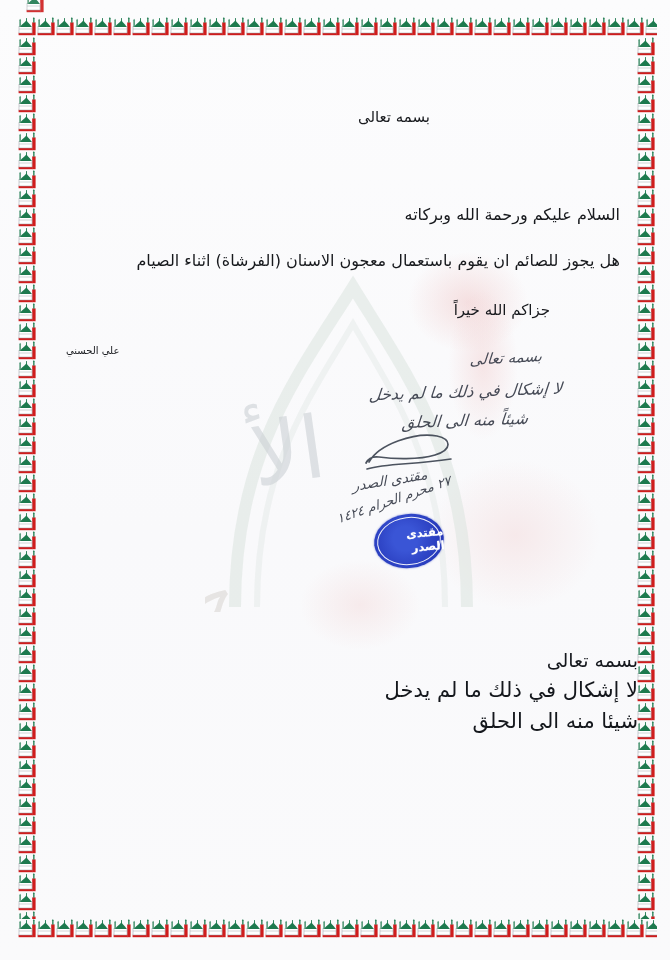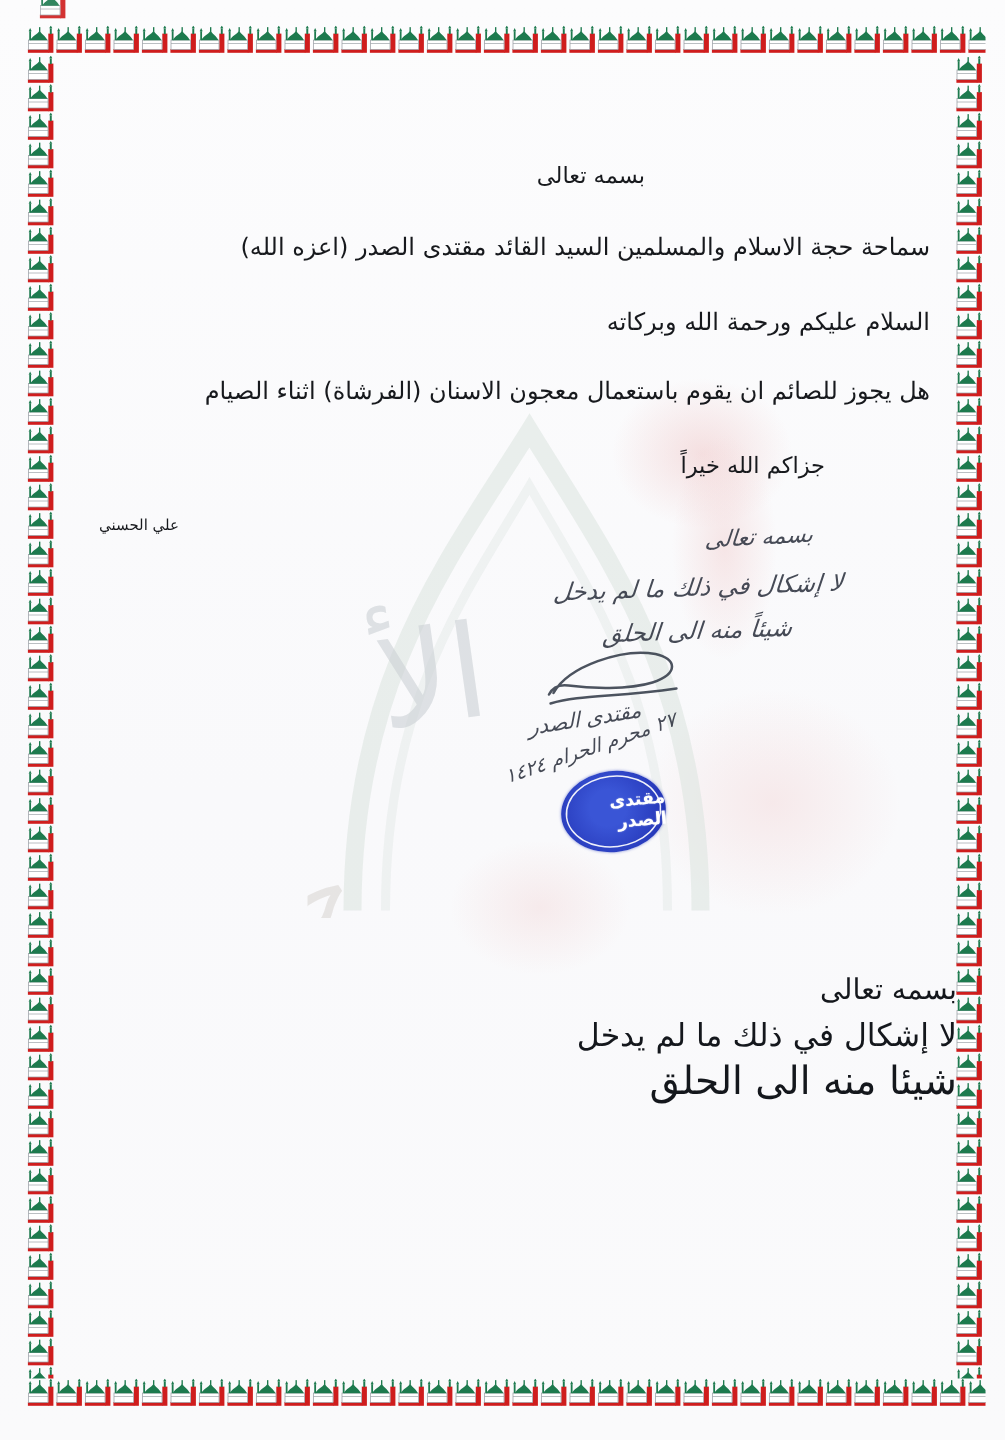--- a/index.html
+++ b/index.html
@@ -69,42 +69,41 @@
   }
   .stamp span{
     direction:rtl;color:#ffffff;font-weight:bold;font-size:11.5px;letter-spacing:-.5px;
     transform:rotate(2deg);text-shadow:0 0 1px rgba(255,255,255,.6);
   }
   
   .typed{position:absolute;right:32px;top:645px;width:300px;z-index:5;direction:rtl;
          text-align:right;color:#14171c;}
   .typed .l1{font-size:19px;line-height:30px;}
   .typed .l2{font-size:21px;line-height:31px;}
-  .typed .l3{font-size:26px;line-height:31px;}
+  .typed .l3{font-size:21px;line-height:31px;}
 </style>
 </head>
 <body>
 
 <div class="page">
 
   <div class="blob blob1 wm"></div>
   <div class="blob blob2 wm"></div>
   <div class="blob blob3 wm"></div>
   <div class="blob blob4 wm"></div>
 
   <svg class="wm wm-arch" width="290" height="350" viewBox="0 0 290 350">
     <path d="M30 345 C30 190 95 110 148 25 C200 110 262 190 262 345" fill="none" stroke="#dbe3df" stroke-width="12" opacity="0.55"></path>
     <path d="M52 345 C52 205 105 135 148 62 C190 135 240 205 240 345" fill="none" stroke="#e4eae7" stroke-width="6" opacity="0.5"></path>
     <text x="120" y="210" font-size="86" fill="#ccd1d5" opacity="0.6" transform="rotate(-8 150 190)" style="direction:rtl">الأ</text>
     <text x="10" y="300" font-size="62" fill="#d8d4d0" opacity="0.55" transform="rotate(-34 90 280)" style="direction:rtl">جامعه</text>
   </svg>
 
 
   <div class="txt t-bismillah">بسمه تعالى</div>
-  <div class="txt t-addressee">سماحة حجة الاسلام والمسلمين السيد القائد مقتدى الصدر (اعزه الله)</div>
   <div class="txt t-question">هل يجوز للصائم ان يقوم باستعمال معجون الاسنان (الفرشاة) اثناء الصيام</div>
   <div class="txt t-greeting">السلام عليكم ورحمة الله وبركاته</div>
   <div class="txt t-closing">جزاكم الله خيراً</div>
   <div class="txt t-sender">علي الحسني</div>
 
   <div class="hw hw-bism">بسمه تعالى</div>
   <div class="hw hw-l1">لا إشكال في ذلك ما لم يدخل</div>
   <div class="hw hw-l2">شيئاً منه الى الحلق</div>
 
   <svg class="sig" width="92" height="48" viewBox="0 0 92 48">

